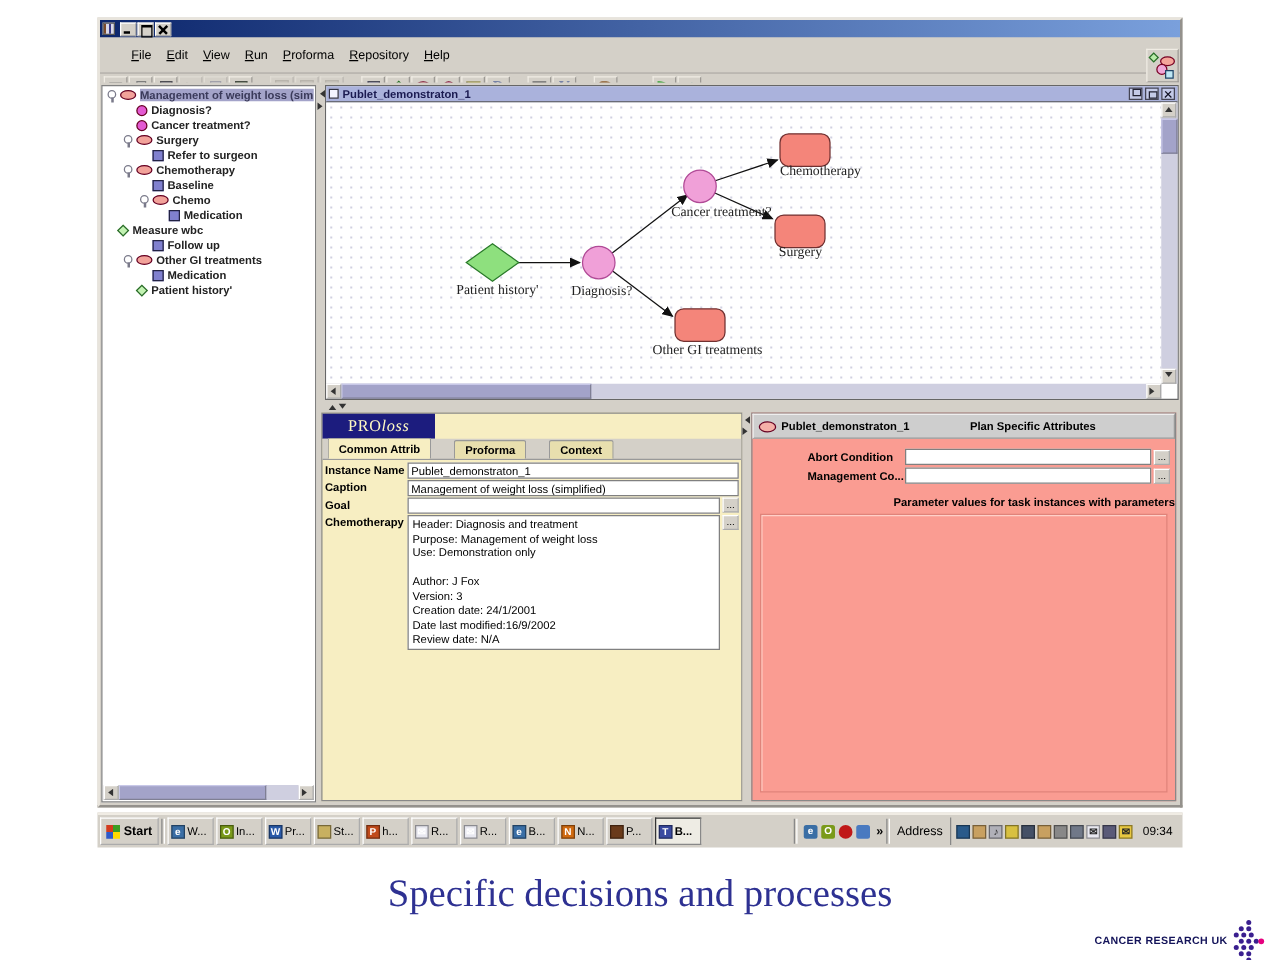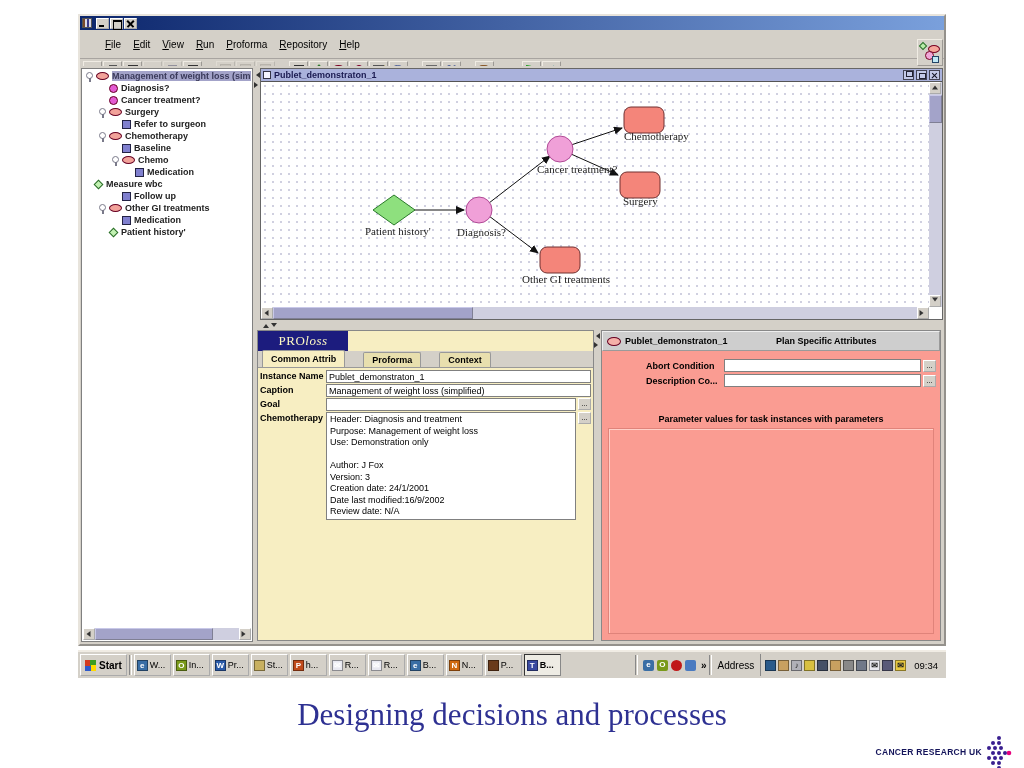--- a/index.html
+++ b/index.html
@@ -151,21 +151,21 @@
                 border:1px solid #888; background:#fa9c92; display:flex; flex-direction:column; }
   .pp-header { height:20px; background:#cecece; border:1px outset #eee; display:flex; align-items:center;
                padding:0 4px; flex:none; }
   .pp-oval { width:14px; height:9px; background:#f5b0a8; border:1px solid #602; border-radius:50%; margin-right:4px; flex:none; }
   .pp-name { font-size:9px; font-weight:bold; }
   .pp-title { flex:1; text-align:center; font-size:9px; font-weight:bold; padding-right:10px; }
   .pp-rows { padding:8px 4px 0 4px; flex:none; }
   .pp-row { display:flex; align-items:center; margin-bottom:2px;margin-left:40px; }
   .pp-label { width:78px; flex:none; font-size:9px; font-weight:bold; }
   .pp-input { flex:1; height:13px; background:#fff; border:1px solid #808080; }
-  .pp-heading { text-align:center; font-size:9px; font-weight:bold; margin:25px 0 4px 0; flex:none; }
+  .pp-heading { text-align:right; font-size:9px; font-weight:bold; margin:8px 0 4px 0; flex:none; }
   .pp-box { flex:1; margin:0 6px 6px 6px; border:1px solid #e0837a; box-shadow:inset 1px 1px 0 #ffd0c8; }
 
   
   .taskbar { position:absolute; left:78px; top:650px; width:868px; height:28px; background:#d4d0c8;
              border-top:2px outset #f0ece4; display:flex; align-items:center; padding:0 2px; gap:2px; }
   .start-btn { height:22px; padding:0 4px; border:1px outset #fff; display:flex; align-items:center; gap:3px;
                font-size:10px; font-weight:bold; flex:none; background:#d4d0c8; }
   .flag { width:11px; height:11px; background:conic-gradient(#3a9d23 0 25%, #ffd900 25% 50%, #2e59c9 50% 75%, #d33b1e 75%); }
   .tb-sep { width:3px; height:20px; border-left:1px solid #888; border-right:1px solid #fff; flex:none; }
   .task-btn { width:37px; height:22px; border:1px outset #fff; background:#d4d0c8; display:flex; align-items:center;
@@ -482,21 +482,21 @@
         <span class="pp-name">Publet_demonstraton_1</span>
         <span class="pp-title">Plan Specific Attributes</span>
       </div>
       <div class="pp-rows">
         <div class="pp-row">
           <span class="pp-label">Abort Condition</span>
           <input class="pp-input" style="">
           <span class="more-btn">...</span>
         </div>
         <div class="pp-row">
-          <span class="pp-label">Description Co...</span>
+          <span class="pp-label">Management Co...</span>
           <input class="pp-input" style="">
           <span class="more-btn">...</span>
         </div>
       </div>
       <div class="pp-heading">Parameter values for task instances with parameters</div>
       <div class="pp-box"></div>
     </div>
 
   </div>
 </div>
@@ -540,21 +540,21 @@
       <span class="t-ico" style="background: rgb(200, 160, 96); color: rgb(34, 34, 34);"></span>
       <span class="t-ico" style="background: rgb(136, 136, 136); color: rgb(34, 34, 34);"></span>
       <span class="t-ico" style="background: rgb(112, 120, 136); color: rgb(34, 34, 34);"></span>
       <span class="t-ico" style="background: rgb(232, 232, 240); color: rgb(34, 34, 34);">✉</span>
       <span class="t-ico" style="background: rgb(90, 90, 120); color: rgb(34, 34, 34);"></span>
       <span class="t-ico" style="background: rgb(232, 200, 64); color: rgb(34, 34, 34);">✉</span>
     </span>
   <span class="clock">09:34</span>
 </div>
 
-<div class="slide-title">Designing decisions and processes</div>
+<div class="slide-title">Specific decisions and processes</div>
 
 <div class="cruk">
   <span class="cruk-text">CANCER RESEARCH UK</span>
   <svg width="26" height="34" viewBox="0 0 26 34">
     <g fill="#3a1f8f">
       <circle cx="13" cy="3" r="2"></circle>
         <circle cx="7" cy="8" r="2"></circle>
         <circle cx="13" cy="8" r="2"></circle>
       <circle cx="3" cy="13" r="2"></circle>
         <circle cx="9" cy="13" r="2"></circle>

